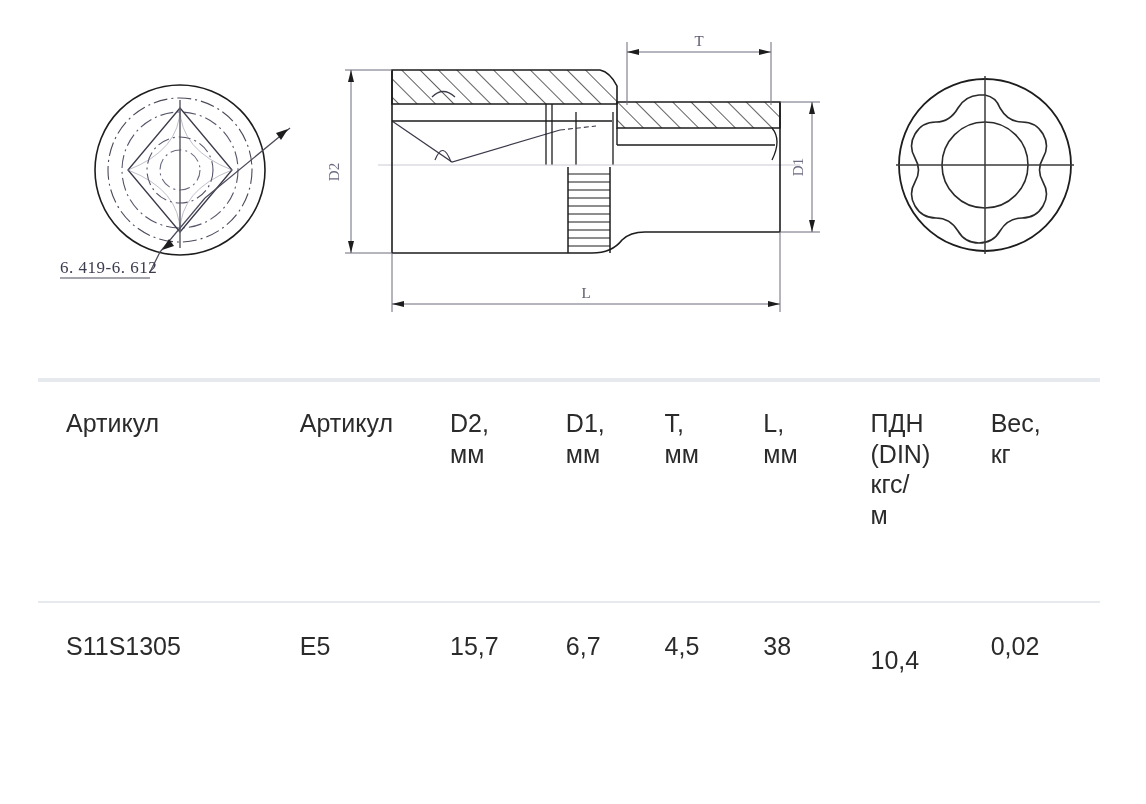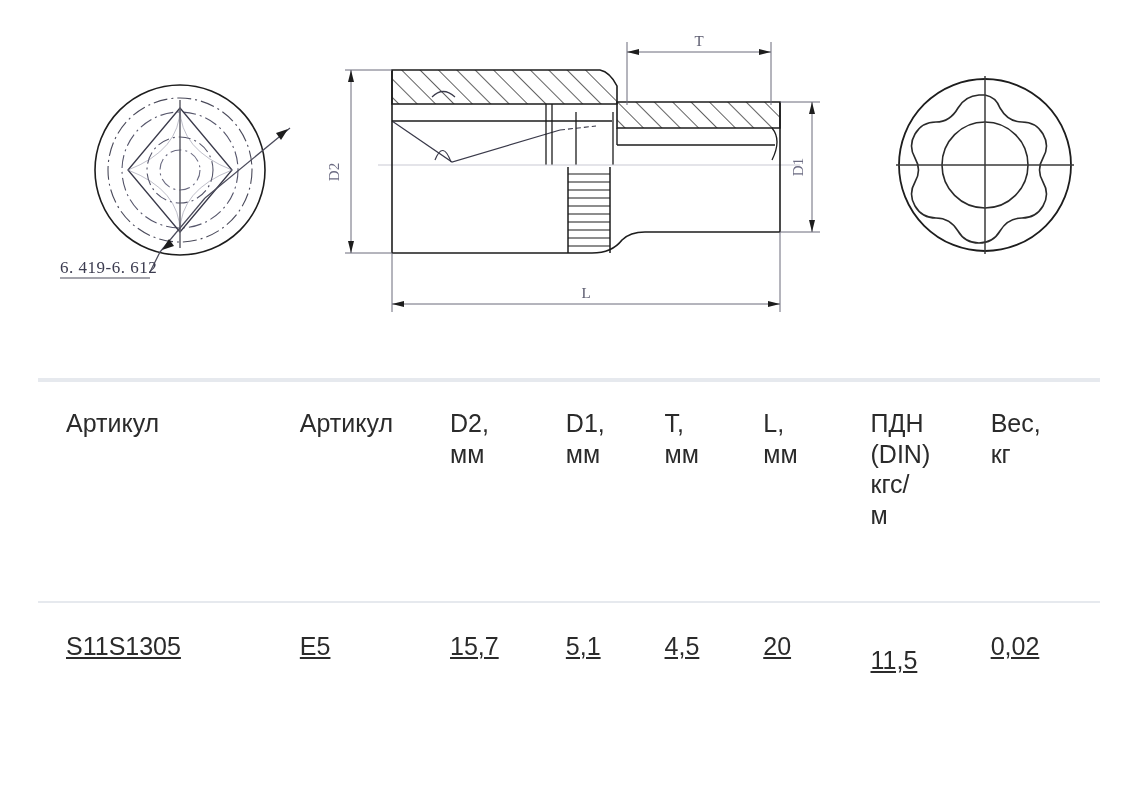--- a/index.html
+++ b/index.html
@@ -56,21 +56,20 @@
     border-top: 4px solid #22c55e;
     border-bottom: 2px solid #e6e9ee;
   }
   table.spec-table thead th {
     padding: 26px 10px 48px 28px;
     height: 145px;
   }
   table.spec-table tbody td {
     padding: 28px 10px 10px 28px;
     height: 70px;
-    text-decoration: underline;
   }
   table.spec-table td.cell-pdn {
     padding-top: 42px;
   }
 
   .col-article  { width: 218px; }
   .col-size     { width: 140px; }
   .col-d2       { width: 108px; }
   .col-d1       { width: 92px; }
   .col-t        { width: 92px; }
@@ -293,21 +292,21 @@
           <span>Вес,</span><br>
           <span>кг</span>
         </th>
       </tr>
     </thead>
     <tbody>
       <tr>
         <td>S11S1305</td>
         <td>E5</td>
         <td>15,7</td>
-        <td>5,1</td>
+        <td>6,7</td>
         <td>4,5</td>
-        <td>20</td>
-        <td class="cell-pdn">11,5</td>
+        <td>38</td>
+        <td class="cell-pdn">10,4</td>
         <td>0,02</td>
       </tr>
     </tbody>
   </table>
 </div>
 
 </body></html>

